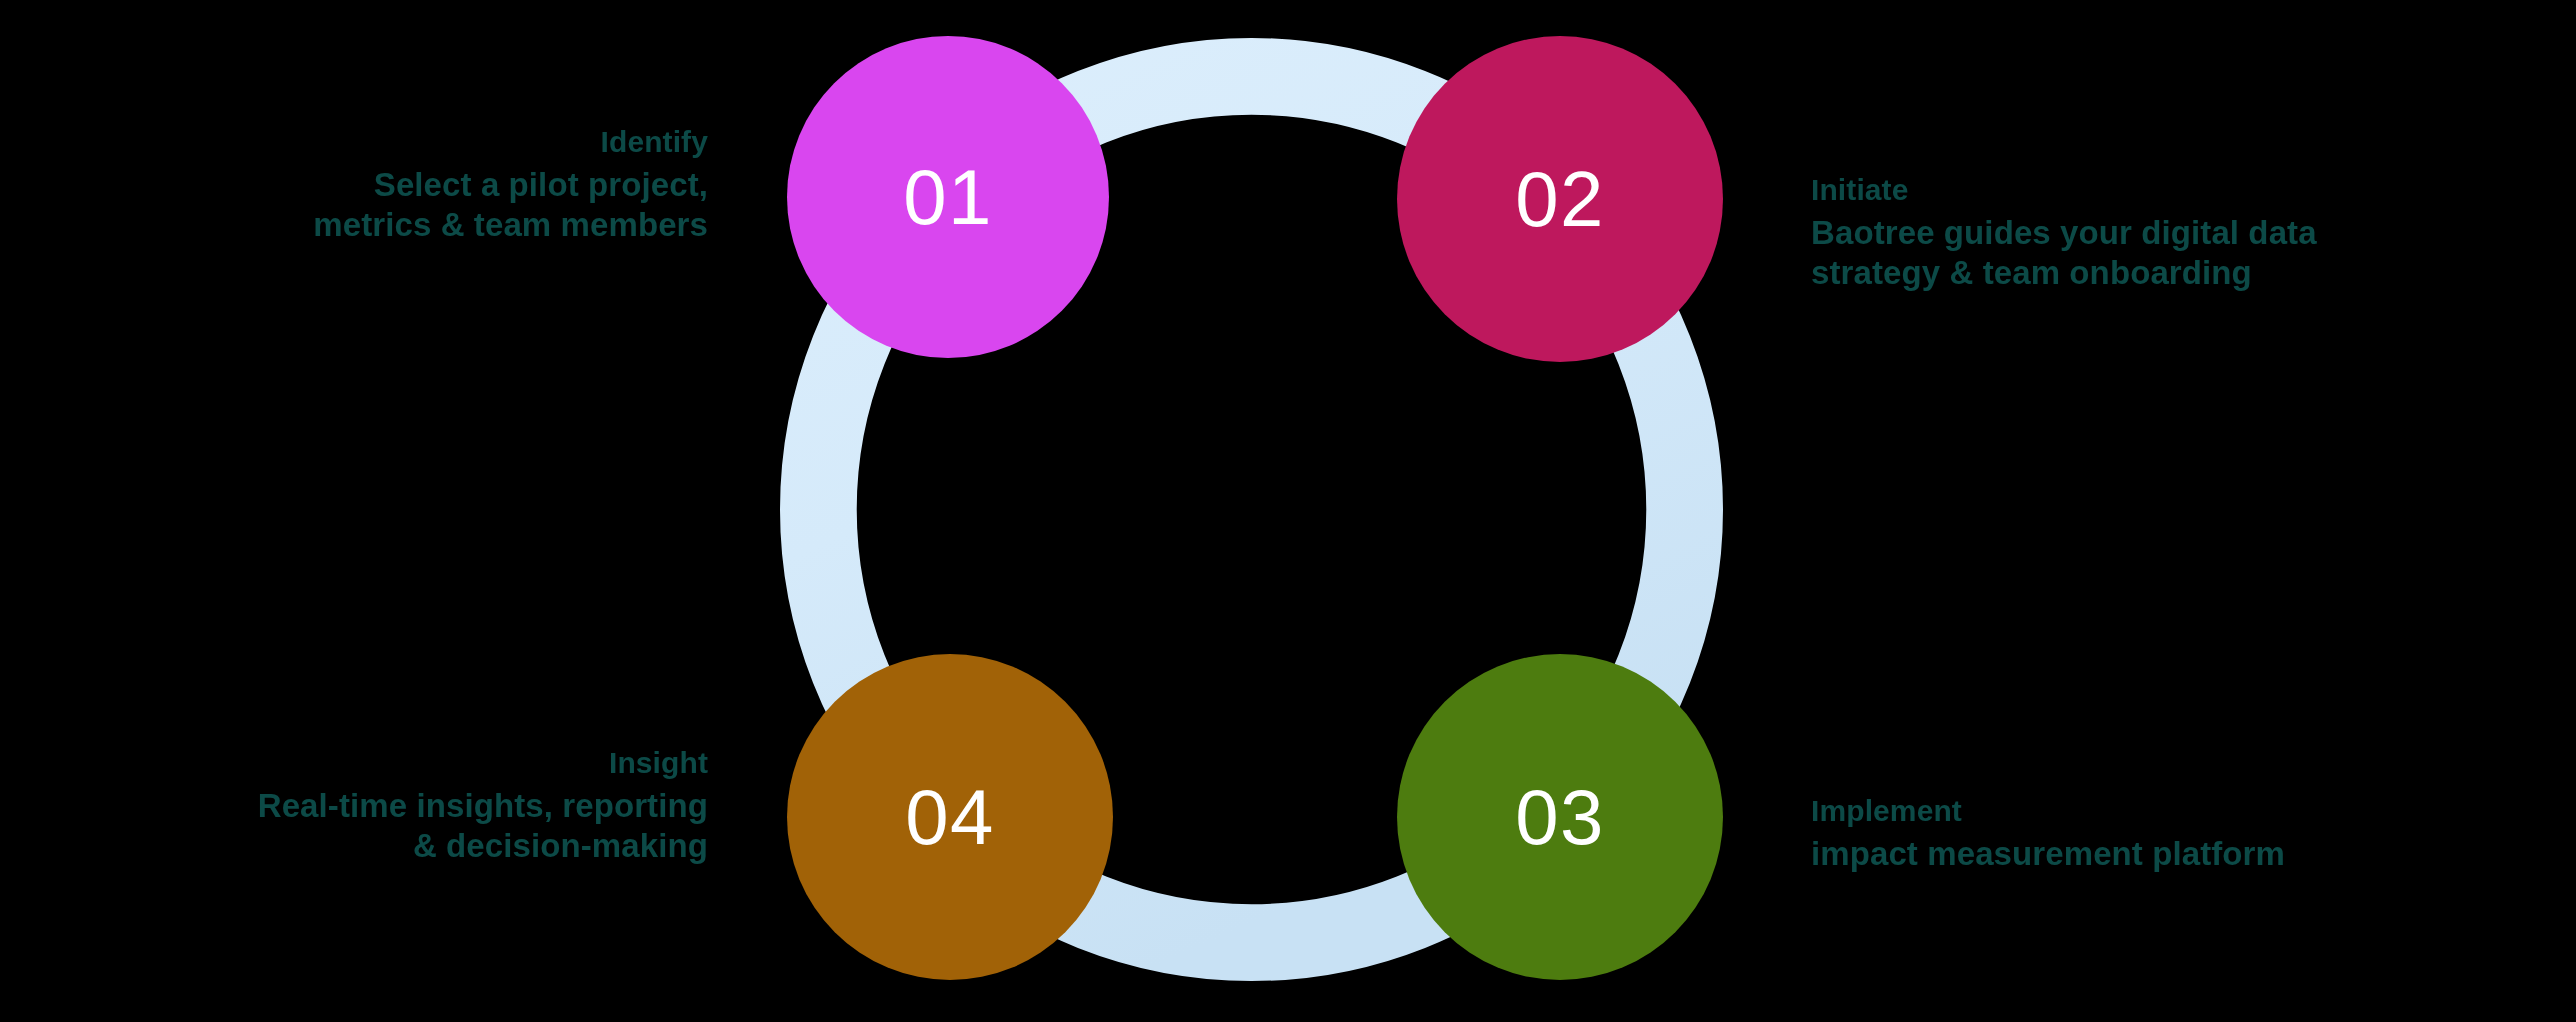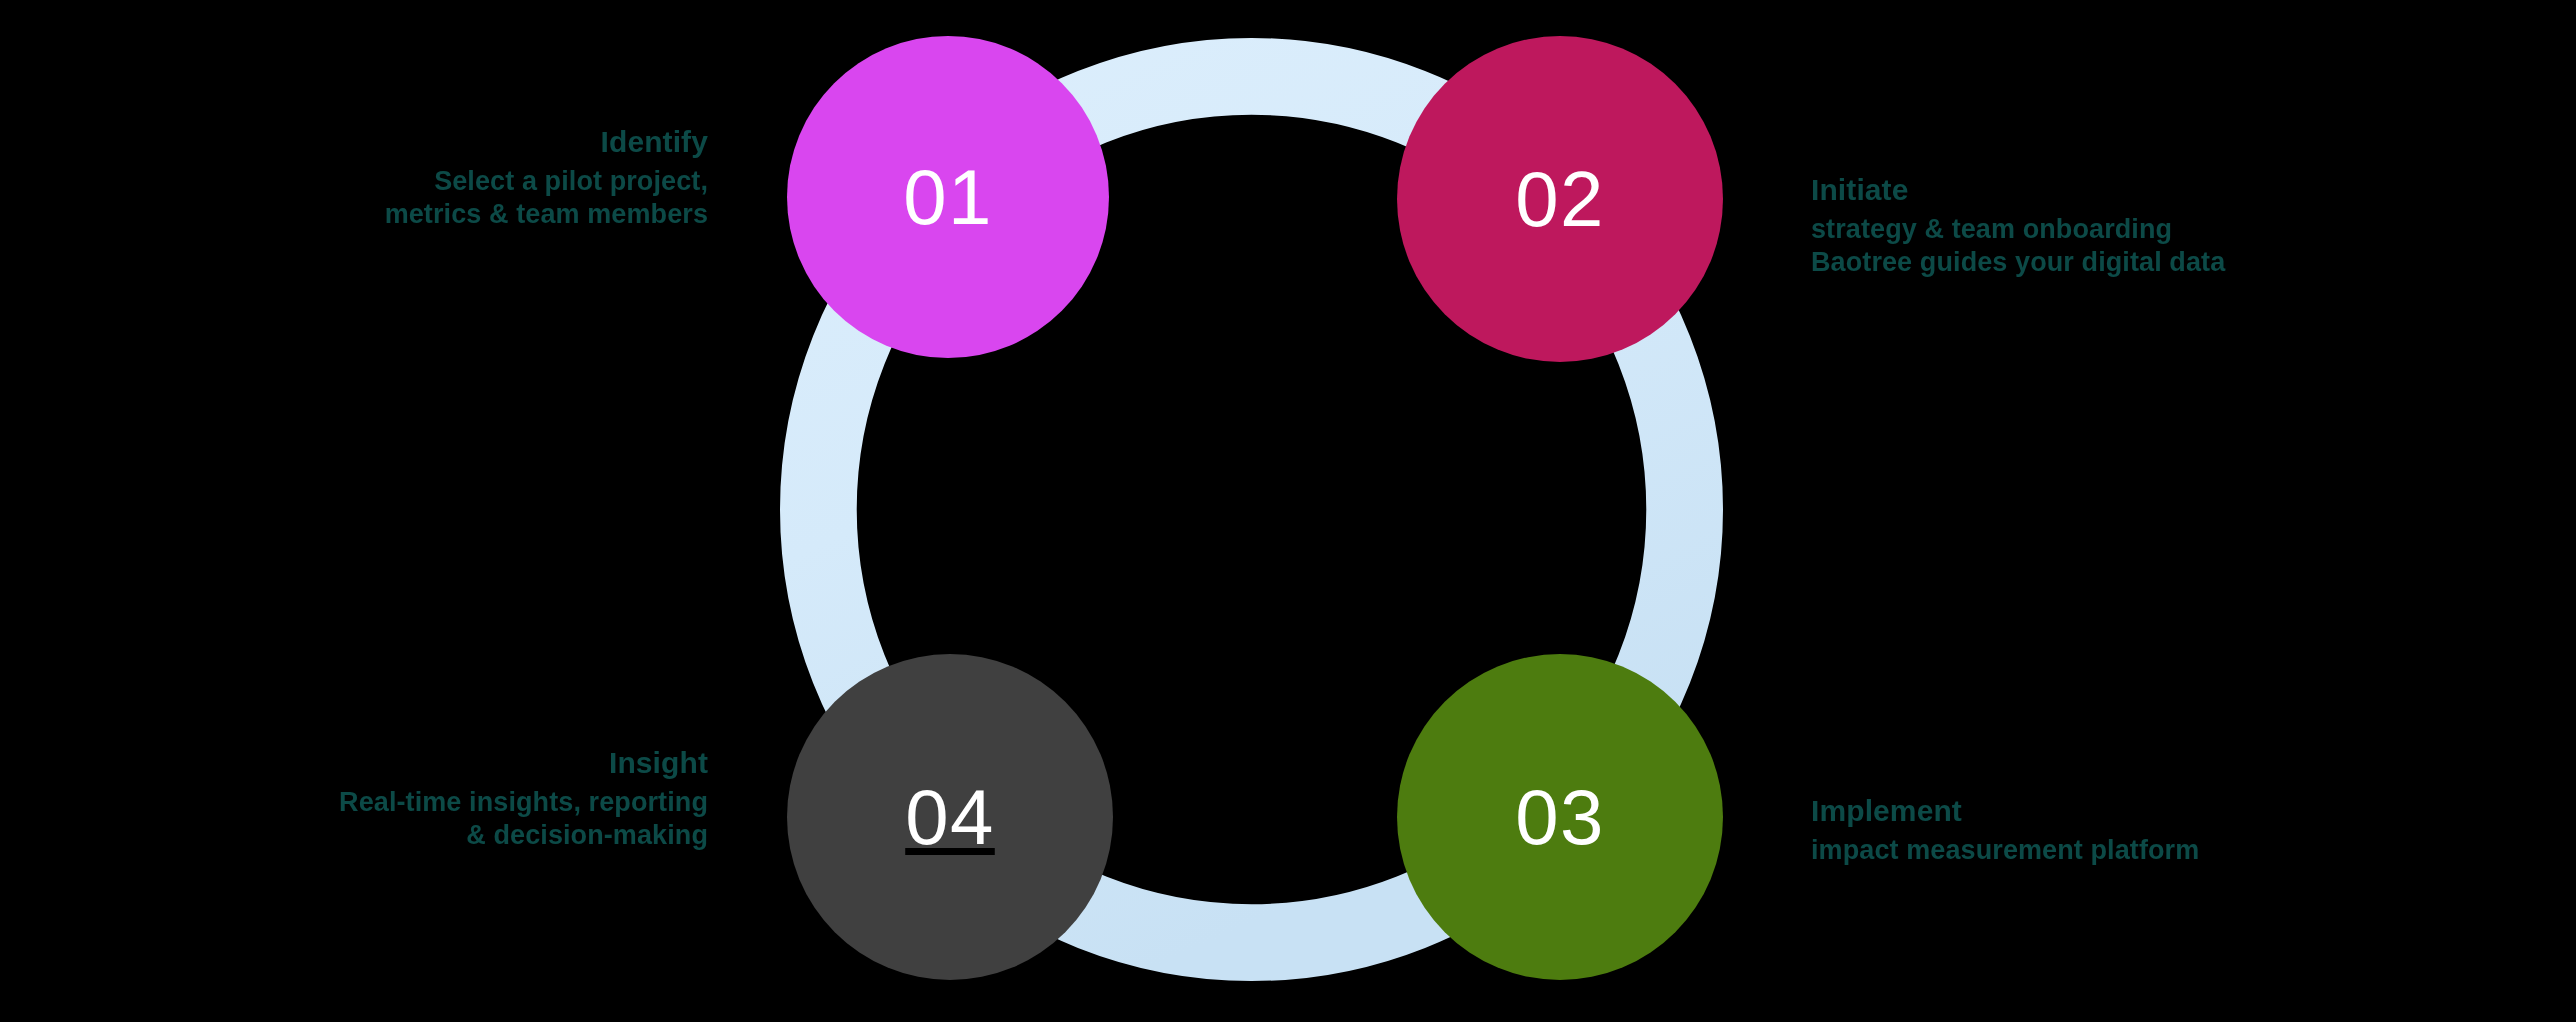--- a/index.html
+++ b/index.html
@@ -60,21 +60,21 @@
     color: #0C4A47;
     line-height: 1.22;
   }
   .caption .cap-title {
     font-size: 30px;
     font-weight: 700;
     margin: 0 0 4.2px 0;
     letter-spacing: 0.1px;
   }
   .caption .cap-body {
-    font-size: 27px;
+    font-size: 33px;
     font-weight: 700;
     margin: 0;
     letter-spacing: 0.1px;
   }
 
   .caption.align-right { text-align: right; }
   .caption.align-left  { text-align: left; margin-top: 48px; }
 
   #caption-identify  { left: 28px;   top: 124px;  width: 680px; }
   #caption-initiate  { left: 1811px; top: 124px;  width: 739px; }
@@ -104,34 +104,34 @@
   </div>
 
   <div class="step-node" id="node-02" style="background:#be185d;">
     <span class="step-number">02</span>
   </div>
 
   <div class="step-node" id="node-03" style="background:#4d7c0f;">
     <span class="step-number">03</span>
   </div>
 
-  <div class="step-node" id="node-04" style="background:#404040;text-decoration:underline;">
+  <div class="step-node" id="node-04" style="background:#a16207;">
     <span class="step-number">04</span>
   </div>
 
   <div class="caption align-right" id="caption-identify">
     <p class="cap-title">Identify</p>
     <p class="cap-body">Select a pilot project,</p>
     <p class="cap-body">metrics &amp; team members</p>
   </div>
 
   <div class="caption align-left" id="caption-initiate">
     <p class="cap-title">Initiate</p>
+    <p class="cap-body">Baotree guides your digital data</p>
     <p class="cap-body">strategy &amp; team onboarding</p>
-    <p class="cap-body">Baotree guides your digital data</p>
   </div>
 
   <div class="caption align-right" id="caption-insight">
     <p class="cap-title">Insight</p>
     <p class="cap-body">Real-time insights, reporting</p>
     <p class="cap-body">&amp; decision-making</p>
   </div>
 
   <div class="caption align-left" id="caption-implement">
     <p class="cap-title">Implement</p>

